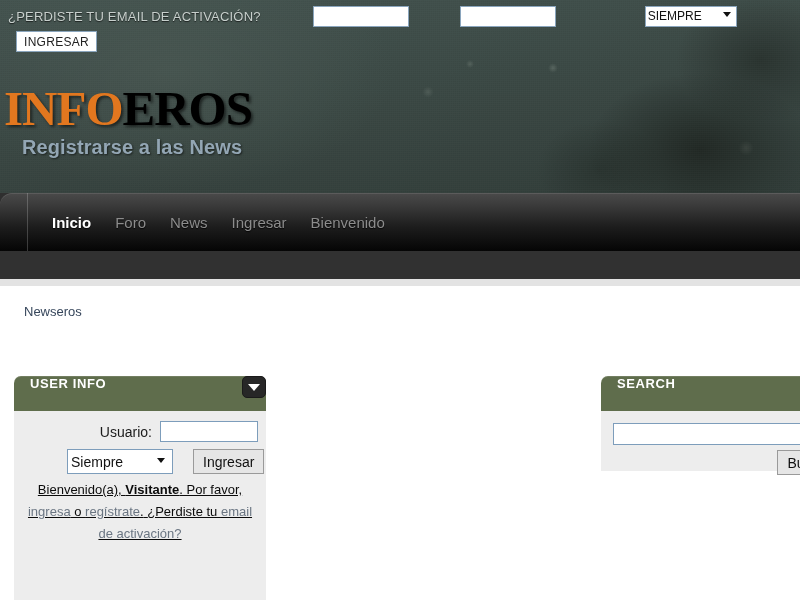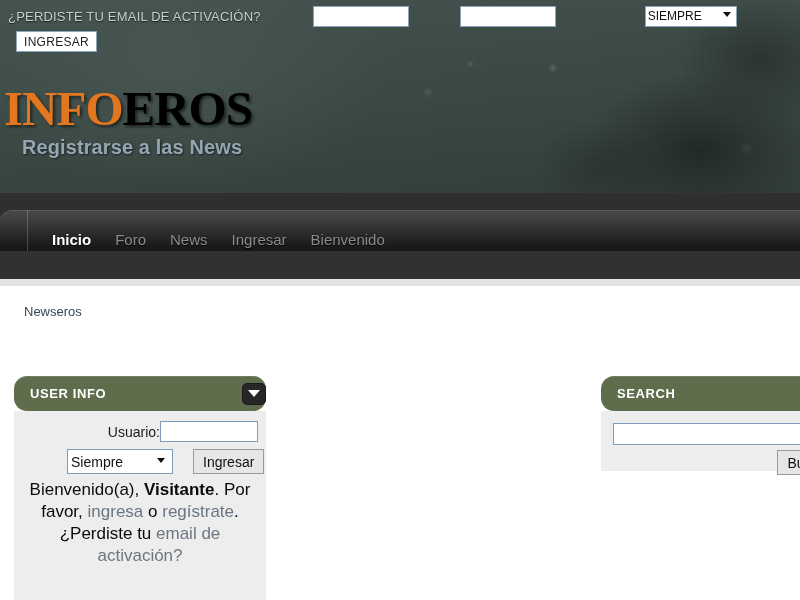--- a/index.html
+++ b/index.html
@@ -139,21 +139,21 @@
     background: #2f2f2f;
     z-index: 4;
   }
   .navbar {
     position: absolute;
     top: 0; left: 0;
     width: 800px; height: 58px;
     background: linear-gradient(#4a4a4a 0%, #3a3a3a 22%, #1d1d1d 58%, #050505 100%);
     border-top-left-radius: 12px;
     box-shadow: inset 0 1px 0 rgba(255,255,255,0.10);
-    display: flex; align-items: center; margin-top: 17px;
+    display: flex; align-items: center;
   }
   .nav-sep {
     position: absolute;
     left: 27px; top: 0;
     width: 1px; height: 58px;
     background: rgba(255,255,255,0.20);
   }
   .nav-items {
     display: flex; align-items: center;
     margin-left: 40px;
@@ -200,24 +200,23 @@
   .breadcrumb a { color: #36465b; text-decoration: none; }
 
   
   .panel { position: absolute; }
   .panel-head {
     height: 35px;
     background: #5f6d4c;
     border-top-left-radius: 7px;
     border-top-right-radius: 7px;
     display: flex;
-    align-items: center;
+    align-items: flex-start;
     padding: 0 0 0 16px;
     box-shadow: inset 0 1px 0 rgba(255,255,255,0.12);
-    border-radius: 13px;
   }
   .panel-title {
     color: #ffffff;
     font-size: 13px;
     font-weight: bold;
     letter-spacing: 0.6px;
     flex: 1;
   }
   .collapse-btn {
     width: 24px; height: 22px;
@@ -242,20 +241,21 @@
   #panel-userinfo { left: 14px; top: 376px; width: 252px; }
   #panel-userinfo .panel-body { height: 224px; }
 
   .login-row {
     display: flex; align-items: center;
     justify-content: flex-end;
     margin-bottom: 7px;
   }
   .login-label {
     font-size: 14px; color: #1a1a1a;
+    margin-right: 8px;
     white-space: nowrap;
   }
   .login-input {
     width: 98px; height: 21px;
     border: 1px solid #7d9dbb;
     background: #ffffff;
     font-size: 13px;
     padding: 0 3px;
     outline: none;
     font-family: "Liberation Sans", sans-serif;
@@ -281,24 +281,25 @@
     padding: 0 9px;
     border: 1px solid #9a9a9a;
     background: #e6e6e6;
     color: #111;
     font-size: 14px;
     cursor: pointer;
     font-family: "Liberation Sans", sans-serif;
   }
   .welcome {
     text-align: center;
-    font-size: 17px;
+    font-size: 13px;
     line-height: 22px;
     color: #0b0b0b;
     padding: 0 2px;
+    text-decoration: underline;
   }
   .welcome b { font-weight: bold; }
   .welcome a { color: #6b7683; text-decoration: none; }
 
   
   #panel-search { left: 601px; top: 376px; width: 252px; }
   #panel-search .panel-body { height: 60px; padding: 12px 10px 10px 12px; }
   .search-input {
     width: 228px; height: 22px;
     border: 1px solid #7d9dbb;

